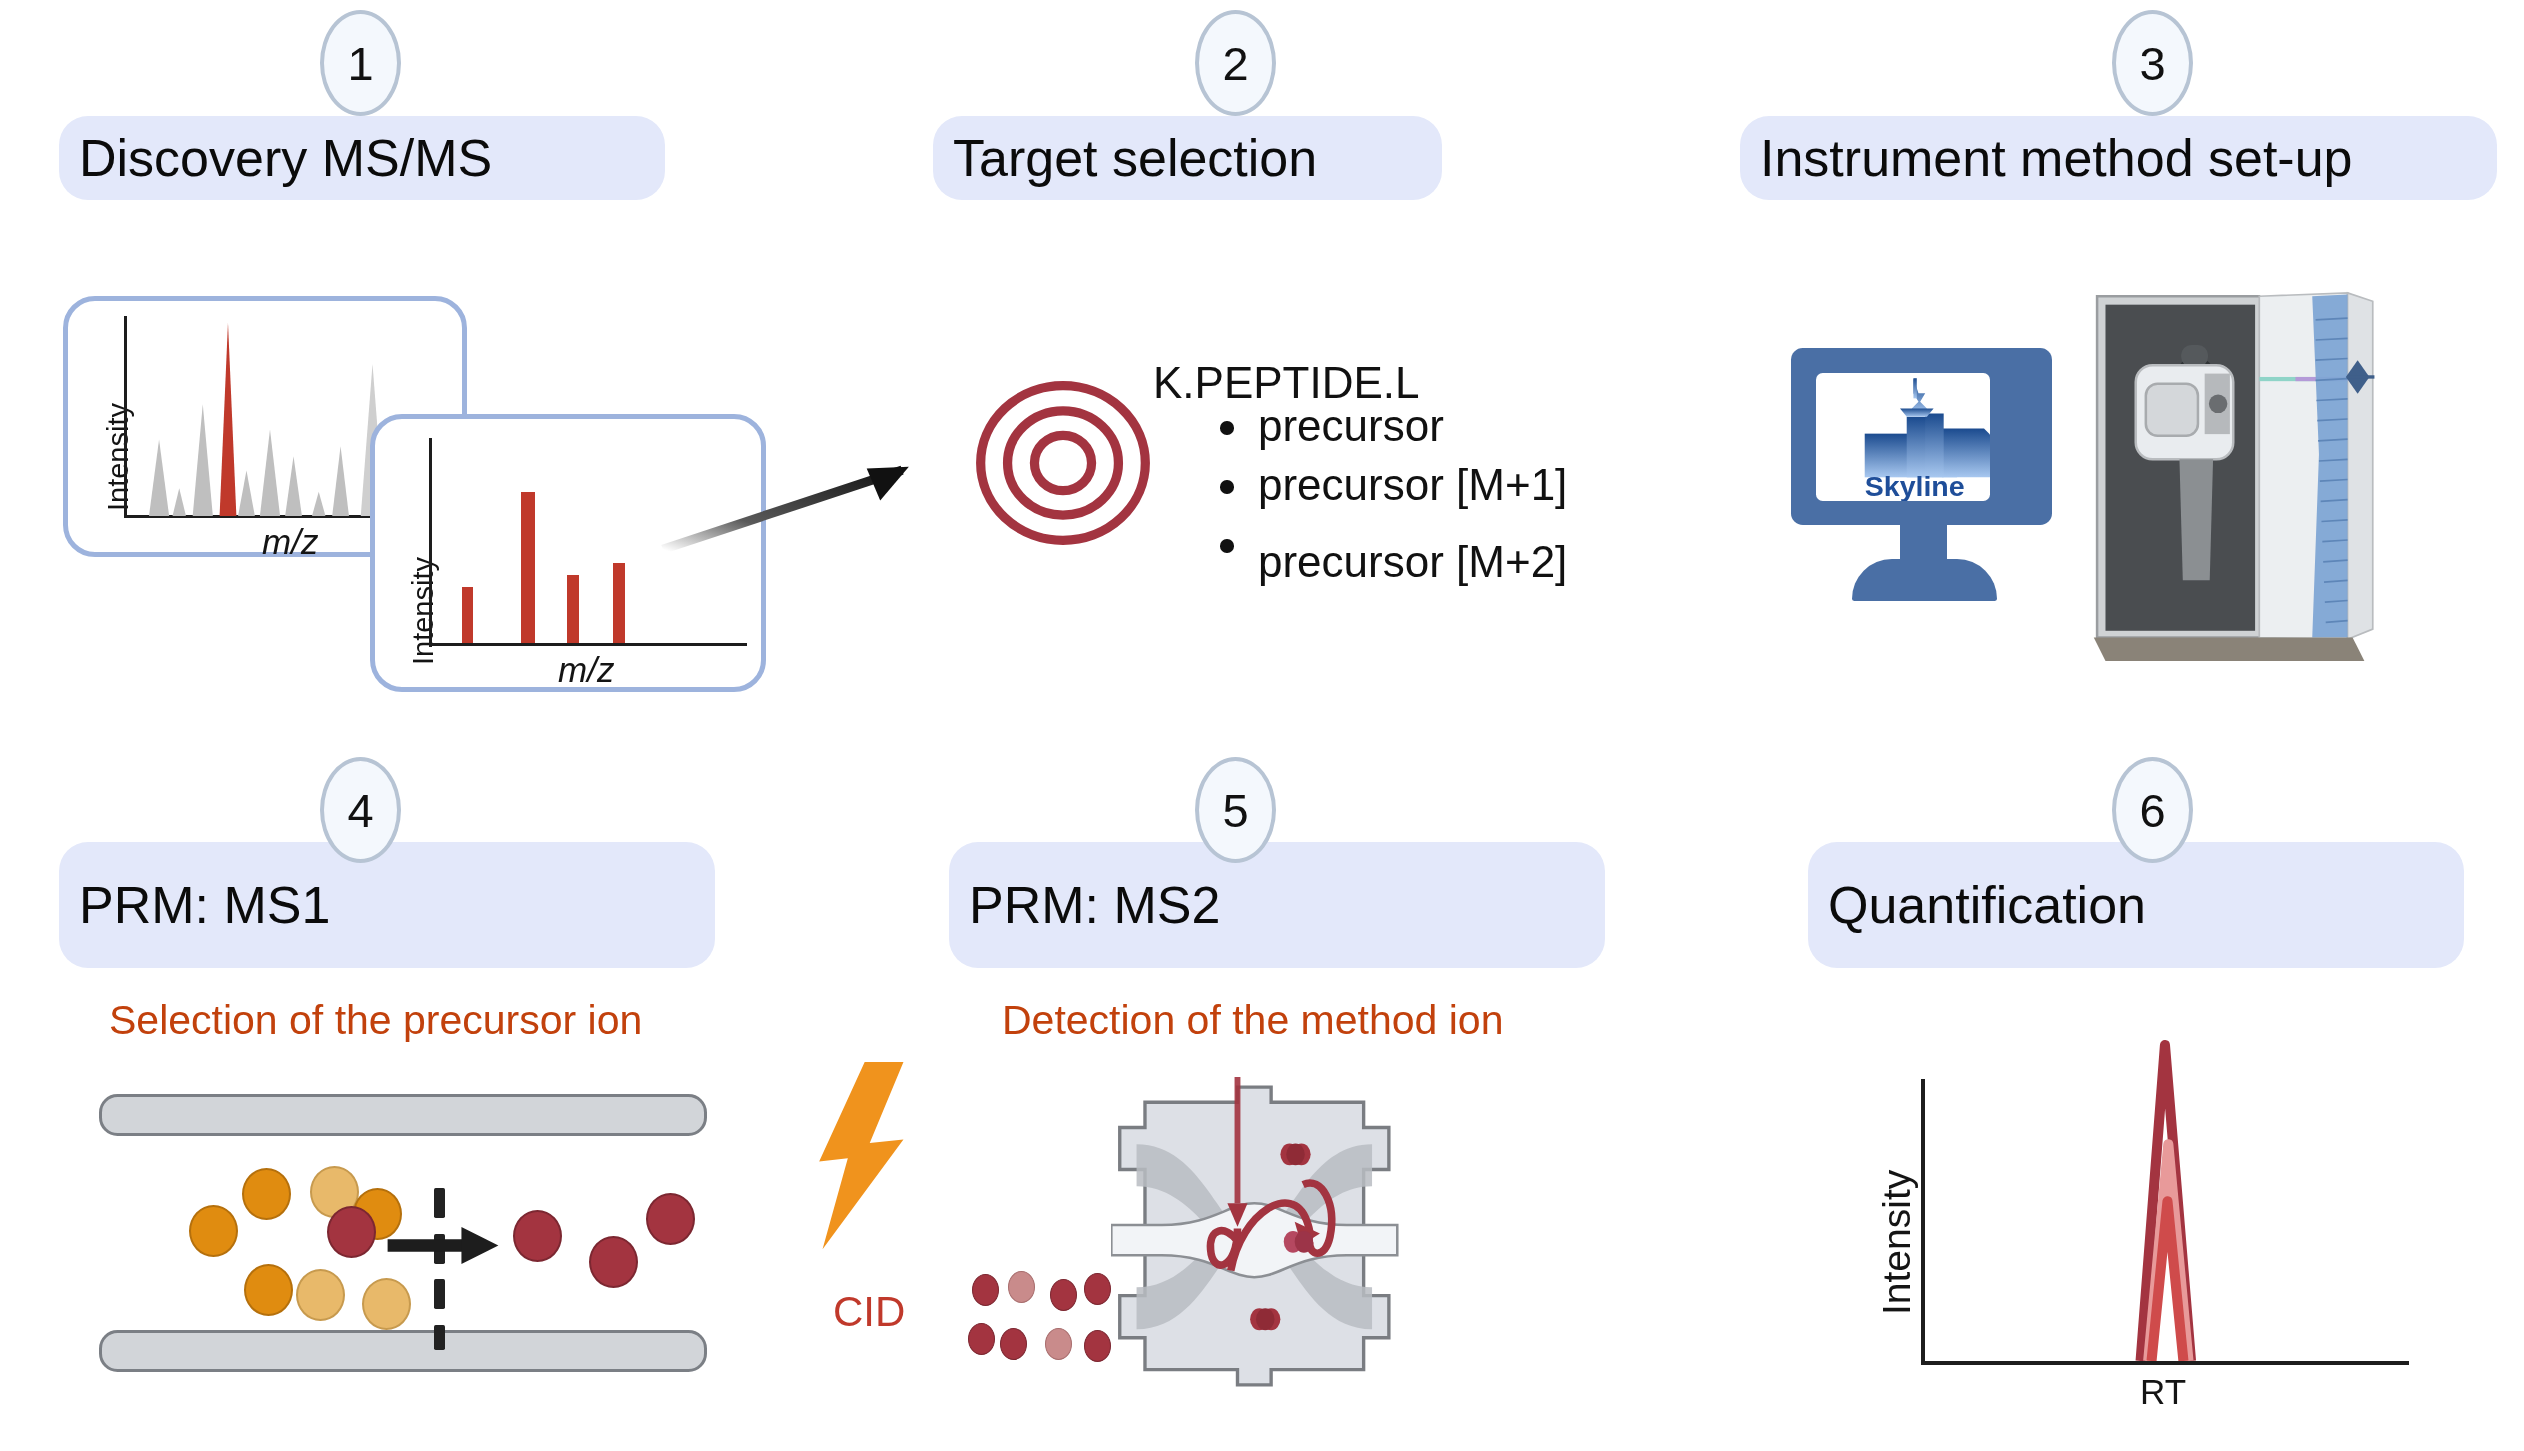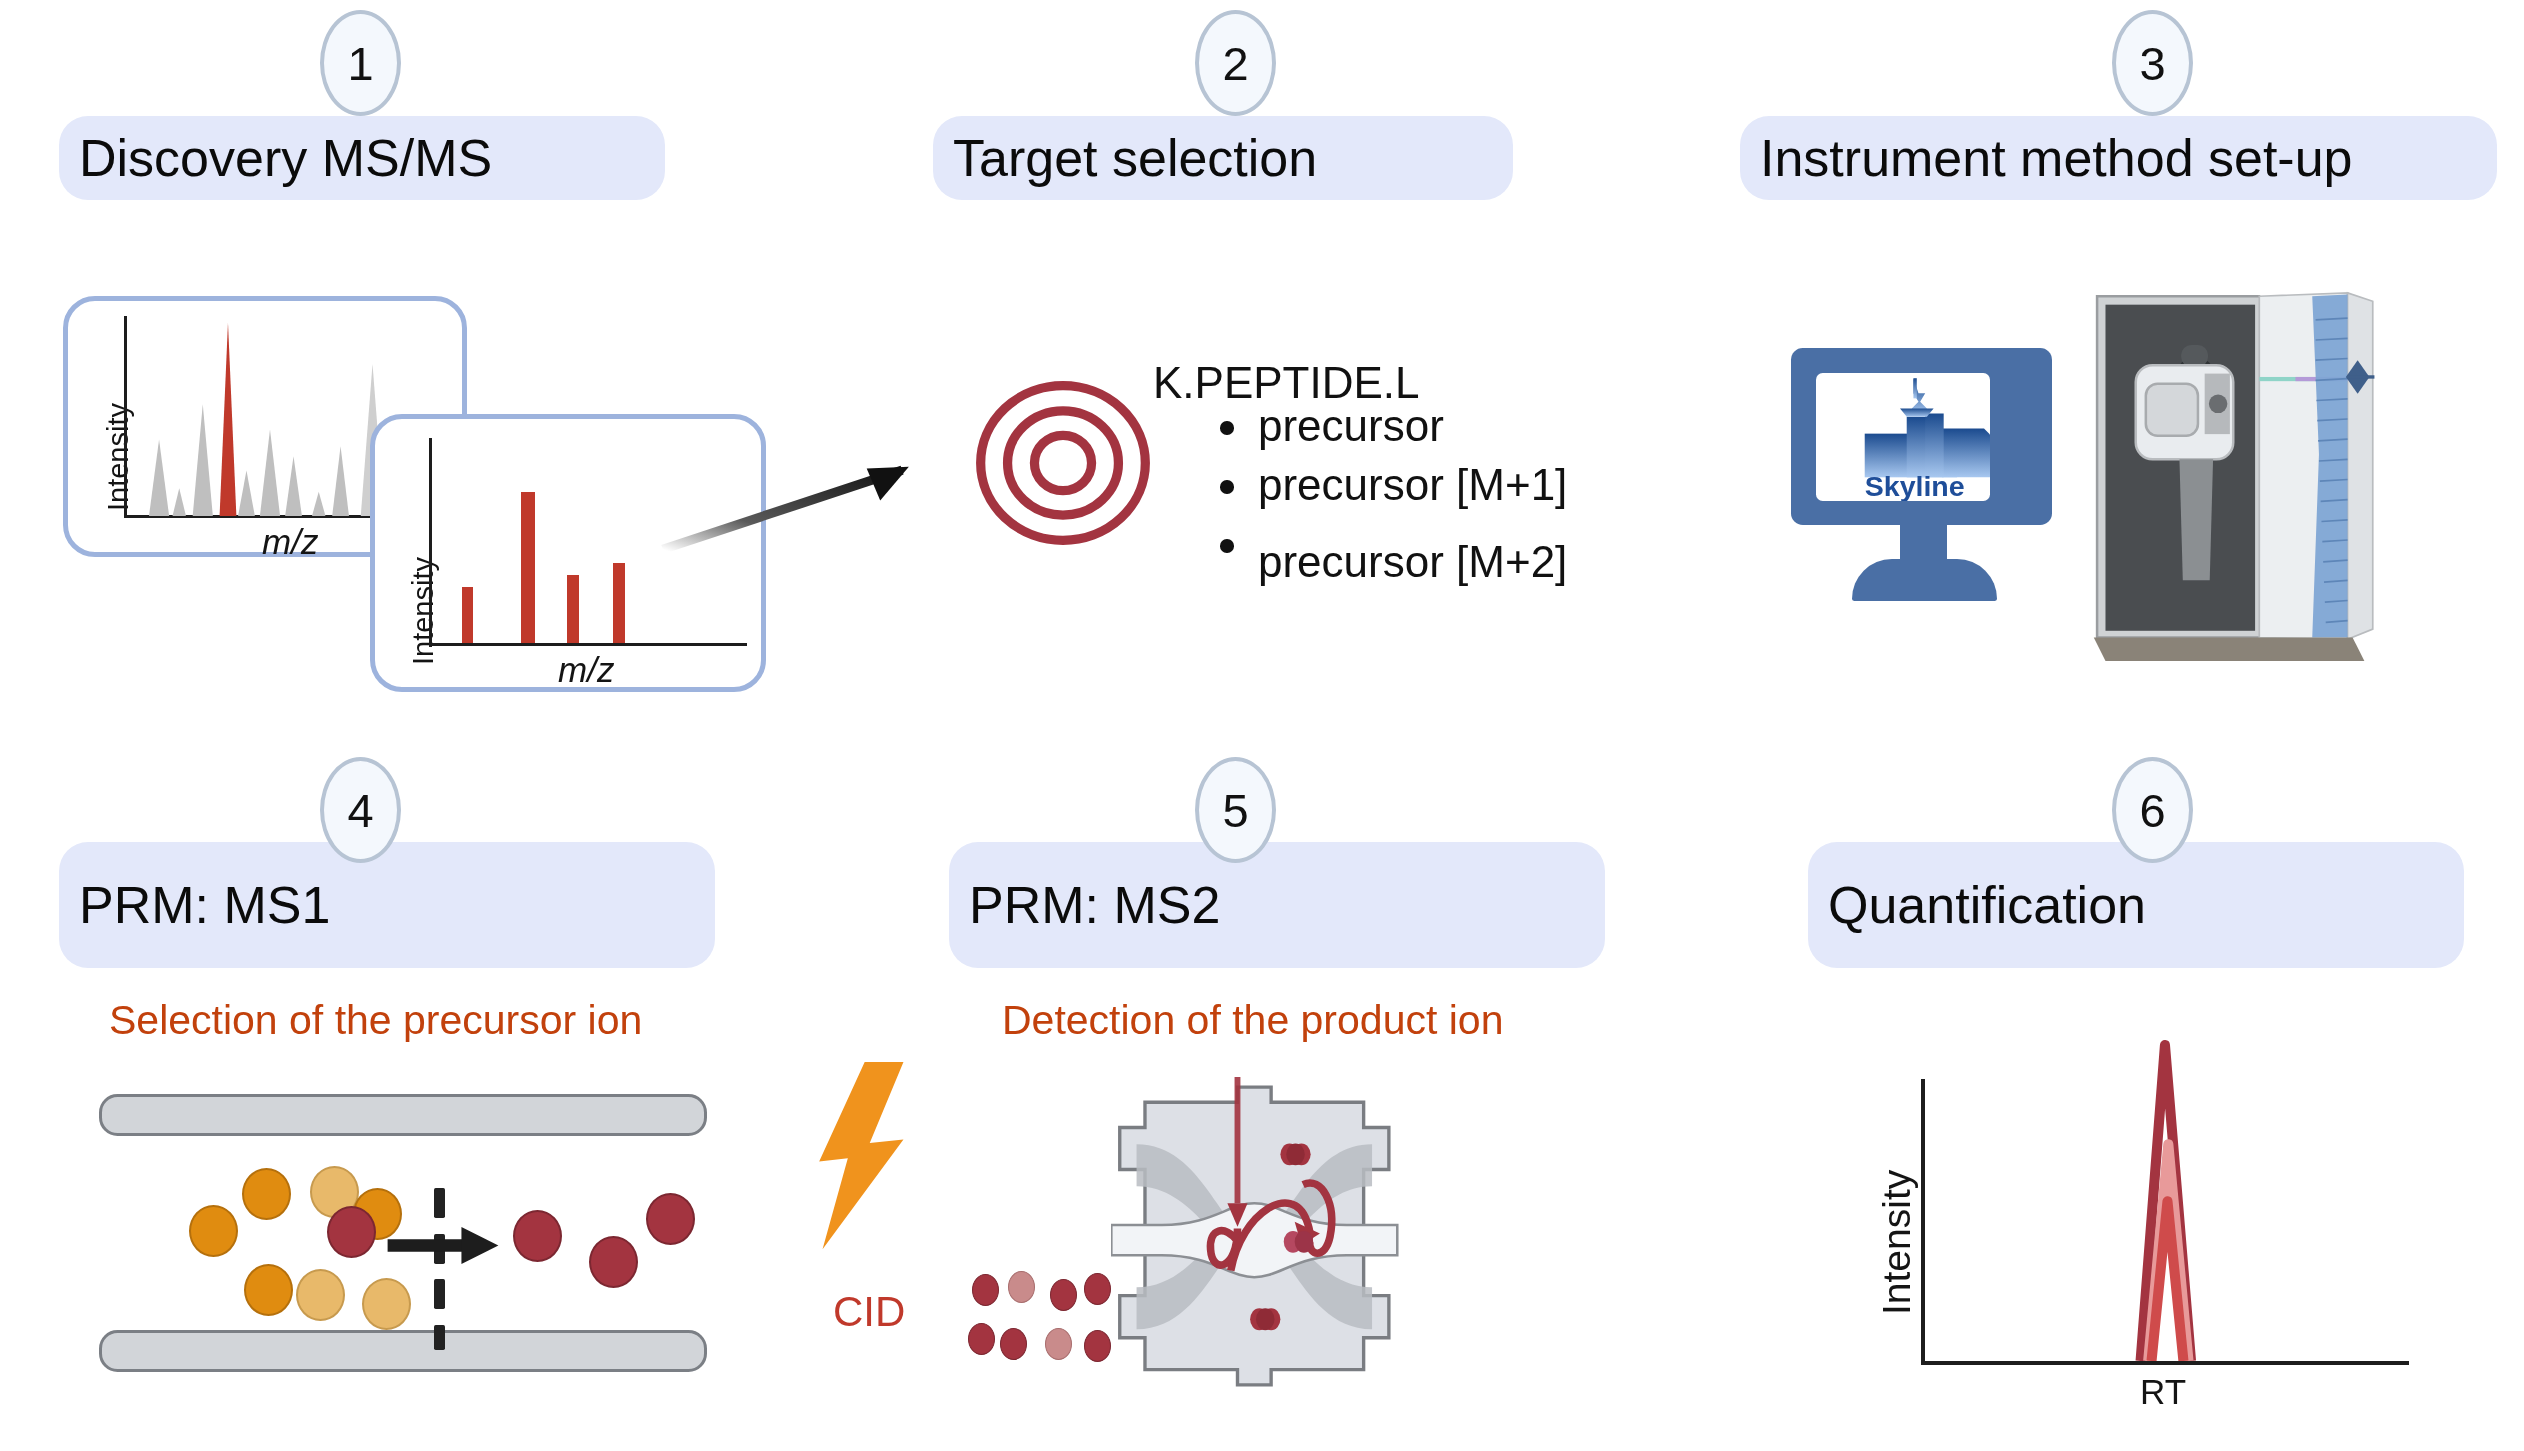--- a/index.html
+++ b/index.html
@@ -118,21 +118,21 @@
     </defs>
     <line x1="8" y1="132" x2="292" y2="38" stroke="url(#ag)" stroke-width="11"></line>
     <polygon points="300,34 250,36 266,74" fill="#111111"></polygon>
   </svg>
 </div>
 
 <div class="panel">
   <div class="badge" style="left:1195px;top:10px;">
     <span>2</span>
   </div>
-  <div class="pill" style="left:933px;top:116px;width:580px;height:84px;">
+  <div class="pill" style="left:933px;top:116px;width:509px;height:84px;">
     <span>Target selection</span>
   </div>
 
   <svg style="position:absolute;left:966px;top:379px;" width="194" height="168" viewBox="0 0 230 200">
     <ellipse cx="115" cy="100" rx="98" ry="92" fill="none" stroke="#a33440" stroke-width="11"></ellipse>
     <ellipse cx="115" cy="100" rx="66" ry="62" fill="none" stroke="#a33440" stroke-width="11"></ellipse>
     <ellipse cx="115" cy="100" rx="34" ry="33" fill="none" stroke="#a33440" stroke-width="11"></ellipse>
   </svg>
 
   <div class="pep-name" style="left:1153px;top:358px;text-align:right;">K.PEPTIDE.L</div>
@@ -268,21 +268,21 @@
   </svg>
 </div>
 
 <div class="panel">
   <div class="badge" style="left:1195px;top:757px;">
     <span>5</span>
   </div>
   <div class="pill" style="left:949px;top:842px;width:656px;height:126px;">
     <span>PRM: MS2</span>
   </div>
-  <div class="subtitle" style="left:1002px;top:997px;">Detection of the product ion</div>
+  <div class="subtitle" style="left:1002px;top:997px;">Detection of the method ion</div>
 
   <svg style="position:absolute;left:804px;top:1062px;" width="118" height="194" viewBox="0 0 140 230">
     <polygon points="72,0 18,118 52,114 22,222 118,92 78,96 118,0" fill="#f0931d"></polygon>
   </svg>
   <div class="cid-label" style="left:833px;top:1288px;">CID</div>
 
   <div>
     <div class="ion" style="left:972px;top:1274px;width:27px;height:32px;background:#a33440;border:1.7px solid #7c2731;box-sizing:border-box;"></div>
     <div class="ion" style="left:1008px;top:1271px;width:27px;height:32px;background:#c98b8b;border:1.7px solid #a86d6d;box-sizing:border-box;"></div>
     <div class="ion" style="left:968px;top:1323px;width:27px;height:32px;background:#a33440;border:1.7px solid #7c2731;box-sizing:border-box;"></div>

